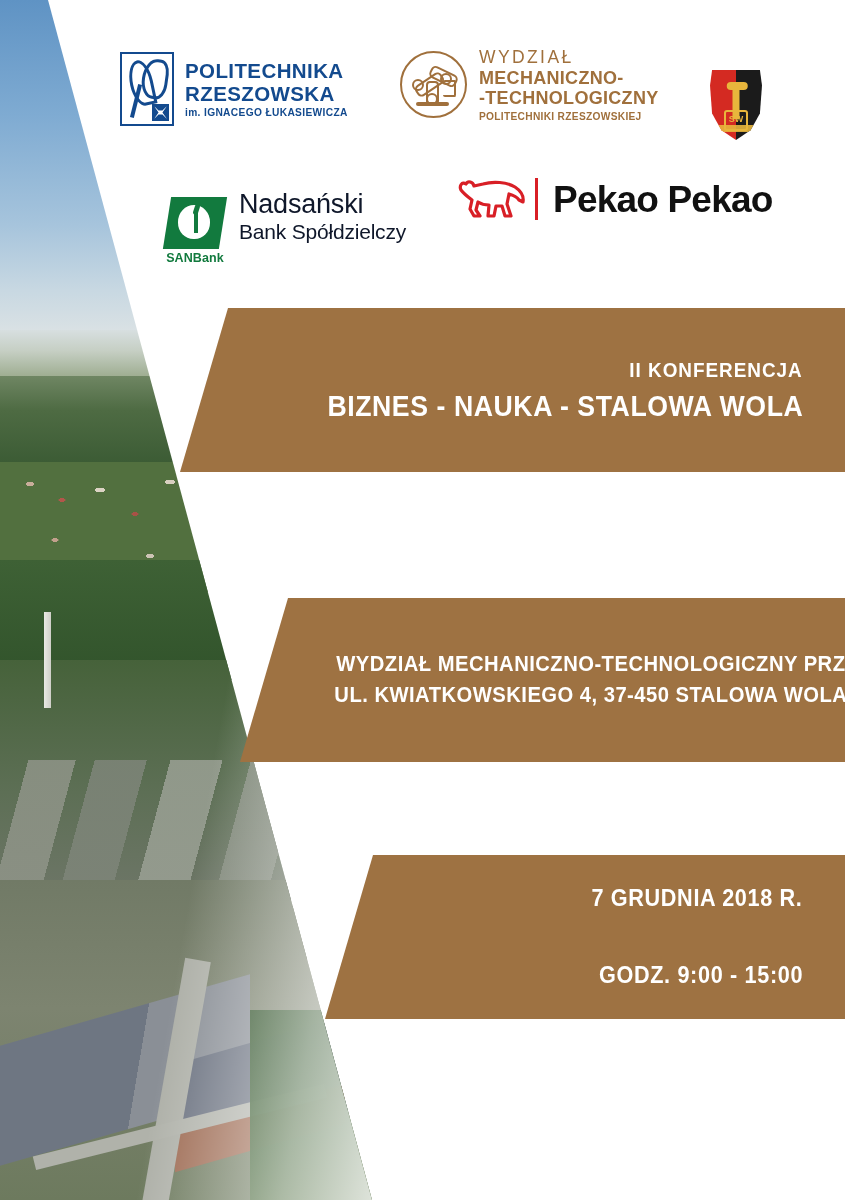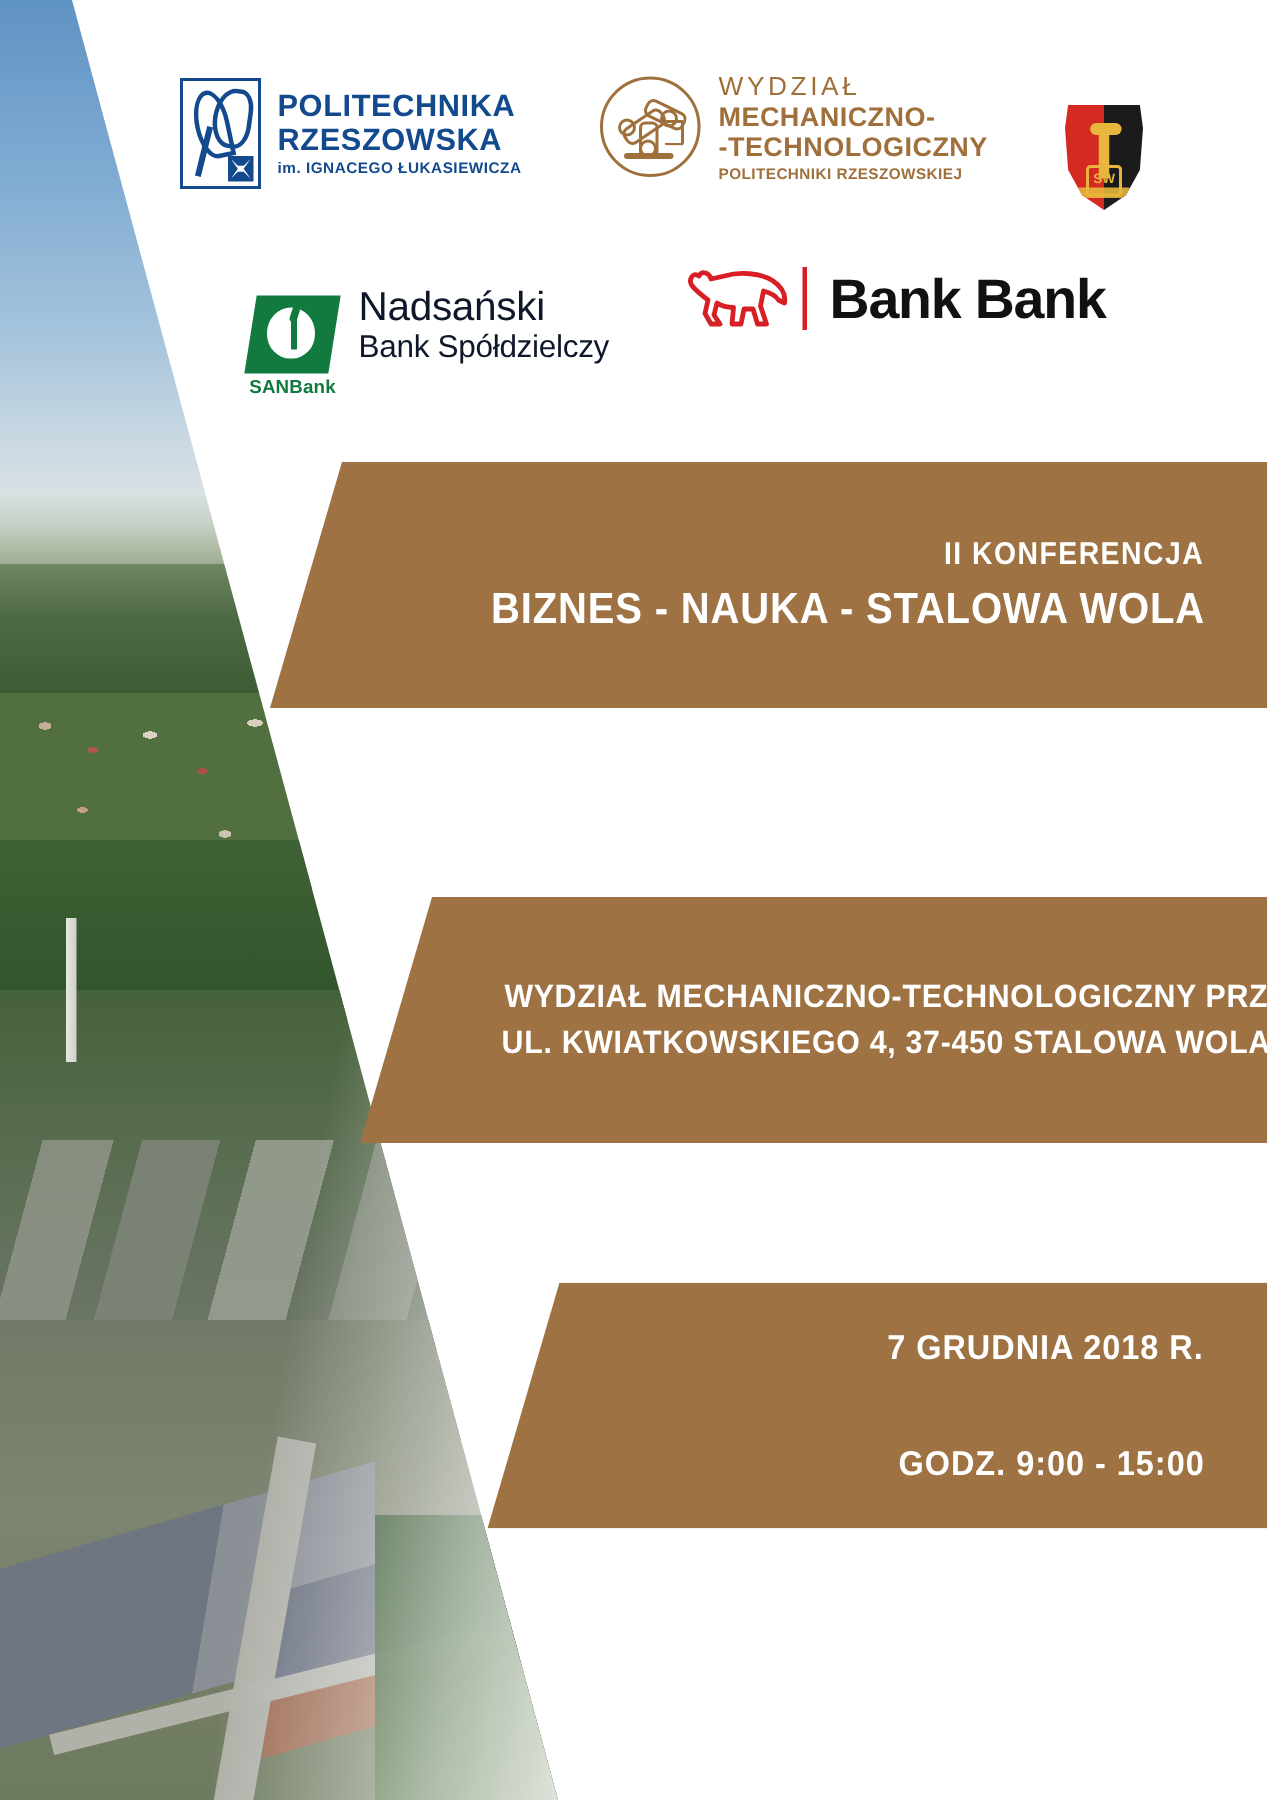--- a/index.html
+++ b/index.html
@@ -258,21 +258,21 @@
     <div id="pekao-bison">
       <svg width="74" height="46" viewBox="0 0 74 46">
         <path d="M6 14 C4 10,7 5,11 8 C13 4,18 6,19 10 L28 8 C38 5,52 6,60 11
                  C66 15,69 20,68 26 L64 24 C62 21,58 19,54 18 L52 28 L56 40
                  L50 40 L47 30 L41 30 L39 40 L33 40 L34 29
                  C30 29,26 28,23 26 L21 34 L25 40 L19 40 L15 33 L17 24
                  C13 21,9 18,6 14 Z" fill="none" stroke="#D81F26" stroke-width="3.2" stroke-linejoin="round"></path>
       </svg>
     </div>
     <div id="pekao-bar"></div>
-    <div id="pekao-text">Bank Bank</div>
+    <div id="pekao-text">Pekao Pekao</div>
   </div>
 
 </div>
 
 <div class="band" id="band-title">
   <div class="kicker">II KONFERENCJA</div>
   <div class="headline">BIZNES - NAUKA - STALOWA WOLA</div>
 </div>
 
 <div class="band" id="band-venue">

